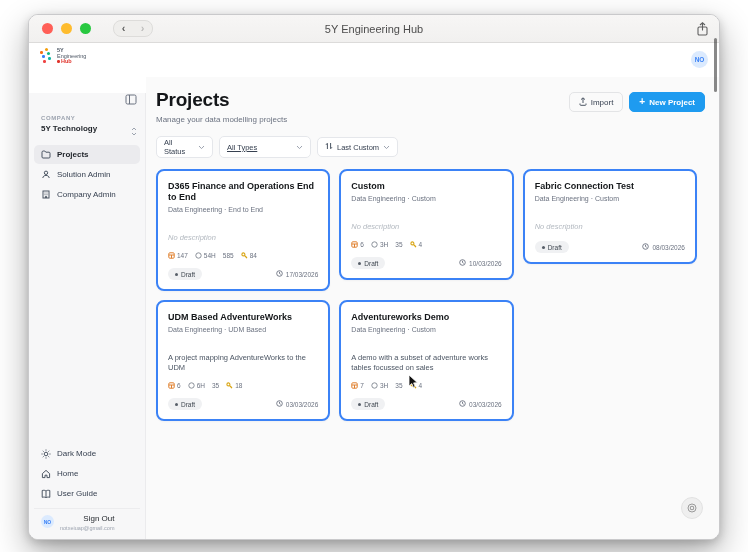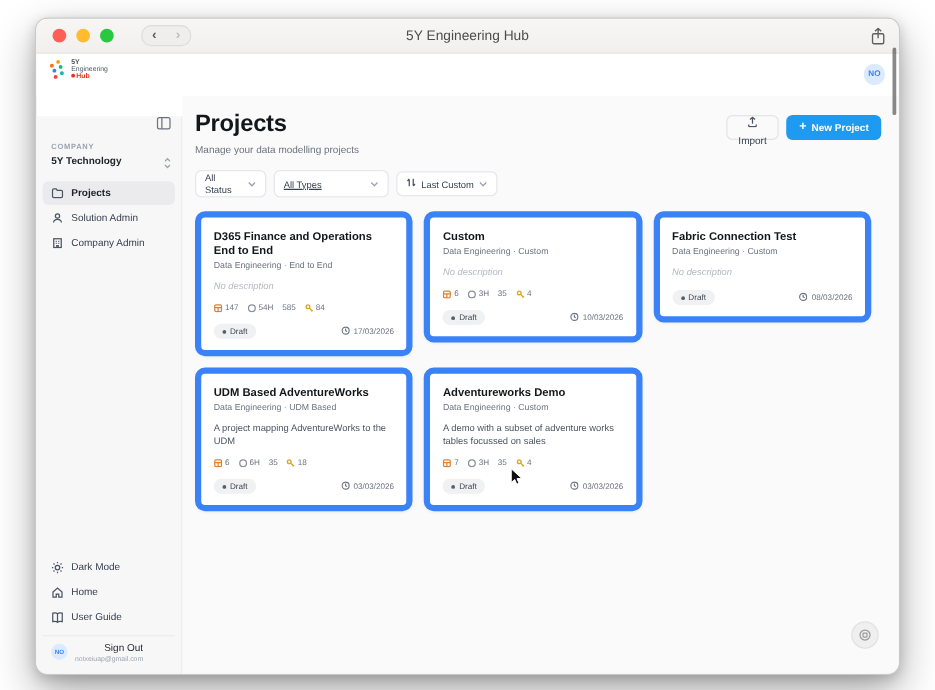--- a/index.html
+++ b/index.html
@@ -72,42 +72,42 @@
   .signout-label { font-size:8px; color:#1f2329;text-align:right; }
   .signout-email { font-size:5.5px; color:#9ca3af; margin-top:2px; }
 
   
   .main { position:absolute; left:117px; top:62px; right:0; bottom:0; background:#fafafa; }
   .page-head { position:relative; padding:12px 14px 0 10px; }
   .page-title { font-size:19px; font-weight:bold; color:#141619; letter-spacing:-.2px; }
   .page-sub { font-size:8px; color:#6b7280; margin-top:4px; }
   .head-actions { position:absolute; right:14px; top:15px; display:flex; gap:6px; }
   .btn { display:flex; align-items:center; gap:4px; height:20px; padding:0 9px; border-radius:5px; font-size:8px; cursor:pointer; }
-  .btn-import { background:#fafafa; border:1px solid #e3e4e6; color:#374151;flex-direction:column; }
+  .btn-import { background:#fafafa; border:1px solid #e3e4e6; color:#374151; }
   .btn-primary { background:#1e9bf0; color:#fff; font-weight:bold; border:1px solid #1e9bf0; }
   .btn-primary .plus { font-size:10px; font-weight:bold; line-height:1; }
 
   .filters { display:flex; gap:6px; padding:12px 14px 0 10px; align-items:center; }
   .search-box { display:flex; align-items:center; gap:5px; width:108px; height:20px; background:#fff; border:1px solid #e5e7eb; border-radius:5px; padding:0 7px; }
   .search-box input { border:none; outline:none; width:100%; font-size:7.5px; color:#374151; background:transparent; font-family:"Liberation Sans", sans-serif; }
   .search-box input::placeholder { color:#9ca3af; }
   .select { display:flex; align-items:center; justify-content:space-between; gap:6px; height:20px; background:#fff; border:1px solid #e5e7eb; border-radius:5px; padding:10px 7px; font-size:7.5px; color:#374151; cursor:pointer; }
   .sel-status { width:57px; }
   .sel-types { width:92px;text-decoration:underline; }
   .sort-btn { display:flex; align-items:center; gap:4px; height:20px; background:#fff; border:1px solid #e5e7eb; border-radius:5px; padding:0 7px; font-size:7.5px; color:#374151; cursor:pointer; }
   .chev { color:#9ca3af; }
 
   .cards { display:grid; grid-template-columns:repeat(3,1fr); gap:9px; align-items:start; margin:11px 22px 0 10px; }
   .card {
-    background:#fff; border:5px solid #3b82f6; border-radius:8px; padding:10px 10px 9px 10px;
+    background:#fff; border:2px solid #3b82f6; border-radius:8px; padding:10px 10px 9px 10px;
     box-shadow:0 1px 2px rgba(16,24,40,.04); display:flex; flex-direction:column; cursor:pointer;
   }
   .card-title { font-size:9px; font-weight:bold; color:#14171a; line-height:11px; }
   .card-meta { font-size:7px; color:#6b7280; margin-top:3px; }
-  .card-desc { font-size:7.5px; color:#4b5563; margin-top:8px; line-height:10px; min-height:10px; }
+  .card-desc { font-size:7.5px; color:#4b5563; margin-top:20px; line-height:10px; min-height:10px; }
   .card-desc.muted { color:#b3b9c0; font-style:italic; }
   .stats { display:flex; align-items:center; gap:7px; margin-top:9px; }
   .stat { display:flex; align-items:center; gap:2px; font-size:6.5px; color:#6b7280; }
   .stat .sic { display:flex; }
   .card-footer { display:flex; align-items:center; justify-content:space-between; margin-top:9px; }
   .badge { display:flex; align-items:center; gap:3px; background:#f0f1f3; border-radius:999px; padding:2.5px 7px; font-size:6.5px; color:#3f4750; }
   .badge .dot { width:3px; height:3px; background:#565e68; border-radius:50%; }
   .date { display:flex; align-items:center; gap:3px; font-size:6.5px; color:#6b7280; }
 
   

